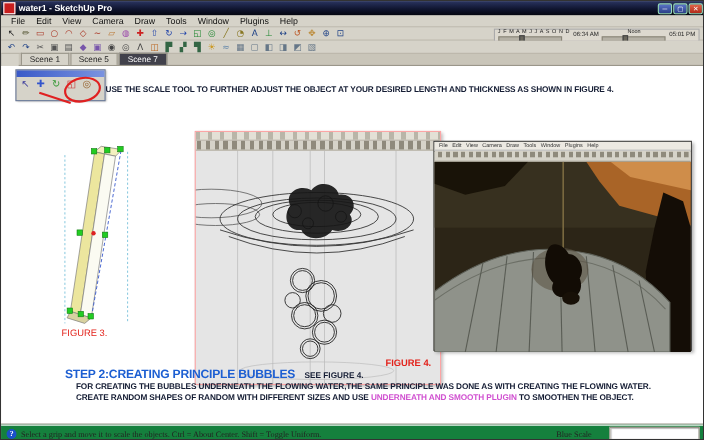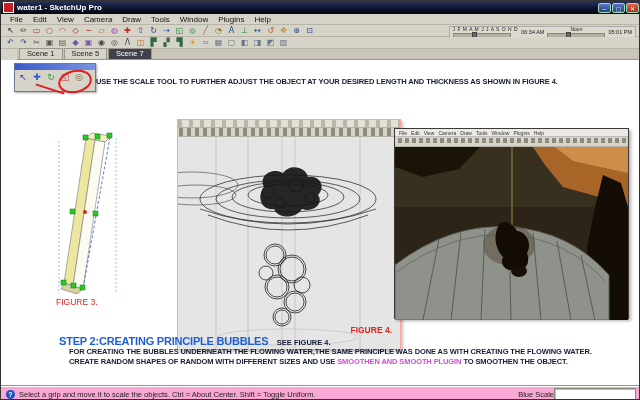--- a/index.html
+++ b/index.html
@@ -58,24 +58,24 @@
   .iw-menu{font-size:5px;color:#333;padding:0 2px;white-space:nowrap;cursor:default;}
   .iw-toolbar{height:8px;background:#d6d3c9;border-bottom:1px solid #b5b1a5;}
   .iw-toolbar .dots{height:5px;margin:1px 2px;background:repeating-linear-gradient(90deg,#98alar 0 0);background:repeating-linear-gradient(90deg,#8f8a7c 1px 5px,transparent 5px 8px);}
   .iw-scene{display:block;width:233px;height:173px;}
   
   .step-line{position:absolute;left:58px;top:271px;white-space:nowrap;}
   .step-title{font-size:11px;font-weight:bold;letter-spacing:-.2px;}
   .step-note{font-size:7.5px;font-weight:bold;margin-left:4px;}
   .body-text{position:absolute;left:68px;top:287px;width:575px;font-size:7.5px;font-weight:bold;line-height:10px;letter-spacing:-.1px;}
   
-  .statusbar{position:absolute;left:0;top:385px;width:640px;height:15px;background:#f9a8d4;border-top:1px solid #fff;box-shadow:0 -1px 0 #9a968a;display:flex;align-items:center;padding:0 5px;box-sizing:border-box;}
+  .statusbar{position:absolute;left:0;top:385px;width:640px;height:15px;background:#15803d;border-top:1px solid #fff;box-shadow:0 -1px 0 #9a968a;display:flex;align-items:center;padding:0 5px;box-sizing:border-box;font-family:Liberation Serif, serif;}
   .help-icon{width:9px;height:9px;border-radius:50%;background:#1a50c8;color:#fff;font-size:7px;line-height:9px;text-align:center;font-weight:bold;margin-right:4px;flex:0 0 auto;cursor:pointer;}
   .status-hint{font-size:7.5px;color:#222;white-space:nowrap;flex:1;}
-  .measure{display:flex;align-items:center;gap:0;}
+  .measure{display:flex;align-items:center;gap:16px;}
   .measure-label{font-size:7.5px;color:#222;}
   .measure-box{width:80px;height:10px;background:#fff;border:1px solid #8a8678;box-shadow:inset 1px 1px 1px #bbb;cursor:text;}
 </style>
 </head>
 <body>
 
 <div class="app">
 
   <div class="titlebar">
     <span class="app-icon"></span>
@@ -306,21 +306,21 @@
     </div>
 
     <div class="step-line">
       <span class="step-title" style="color: rgb(29, 95, 210);">STEP 2:CREATING PRINCIPLE BUBBLES</span>
       <span class="step-note" style="color: rgb(20, 28, 51);">SEE FIGURE 4.</span>
     </div>
     <div class="body-text" style="color: rgb(20, 28, 51);">
       <div>FOR CREATING THE BUBBLES UNDERNEATH THE FLOWING WATER,THE SAME PRINCIPLE WAS DONE AS WITH CREATING THE FLOWING WATER.</div>
       <div>
         <span>CREATE RANDOM SHAPES OF RANDOM WITH DIFFERENT SIZES AND USE</span>
-        <span class="plugin" style="color: rgb(208, 80, 208);">SMOOTHEN AND SMOOTH PLUGIN</span>
+        <span class="plugin" style="color: rgb(208, 80, 208);">UNDERNEATH AND SMOOTH PLUGIN</span>
         <span>TO SMOOTHEN THE OBJECT.</span>
       </div>
     </div>
   </div>
 
   <div class="statusbar">
     <span class="help-icon">?</span>
     <span class="status-hint">Select a grip and move it to scale the objects. Ctrl = About Center. Shift = Toggle Uniform.</span>
     <span class="measure">
       <span class="measure-label">Blue Scale</span>

